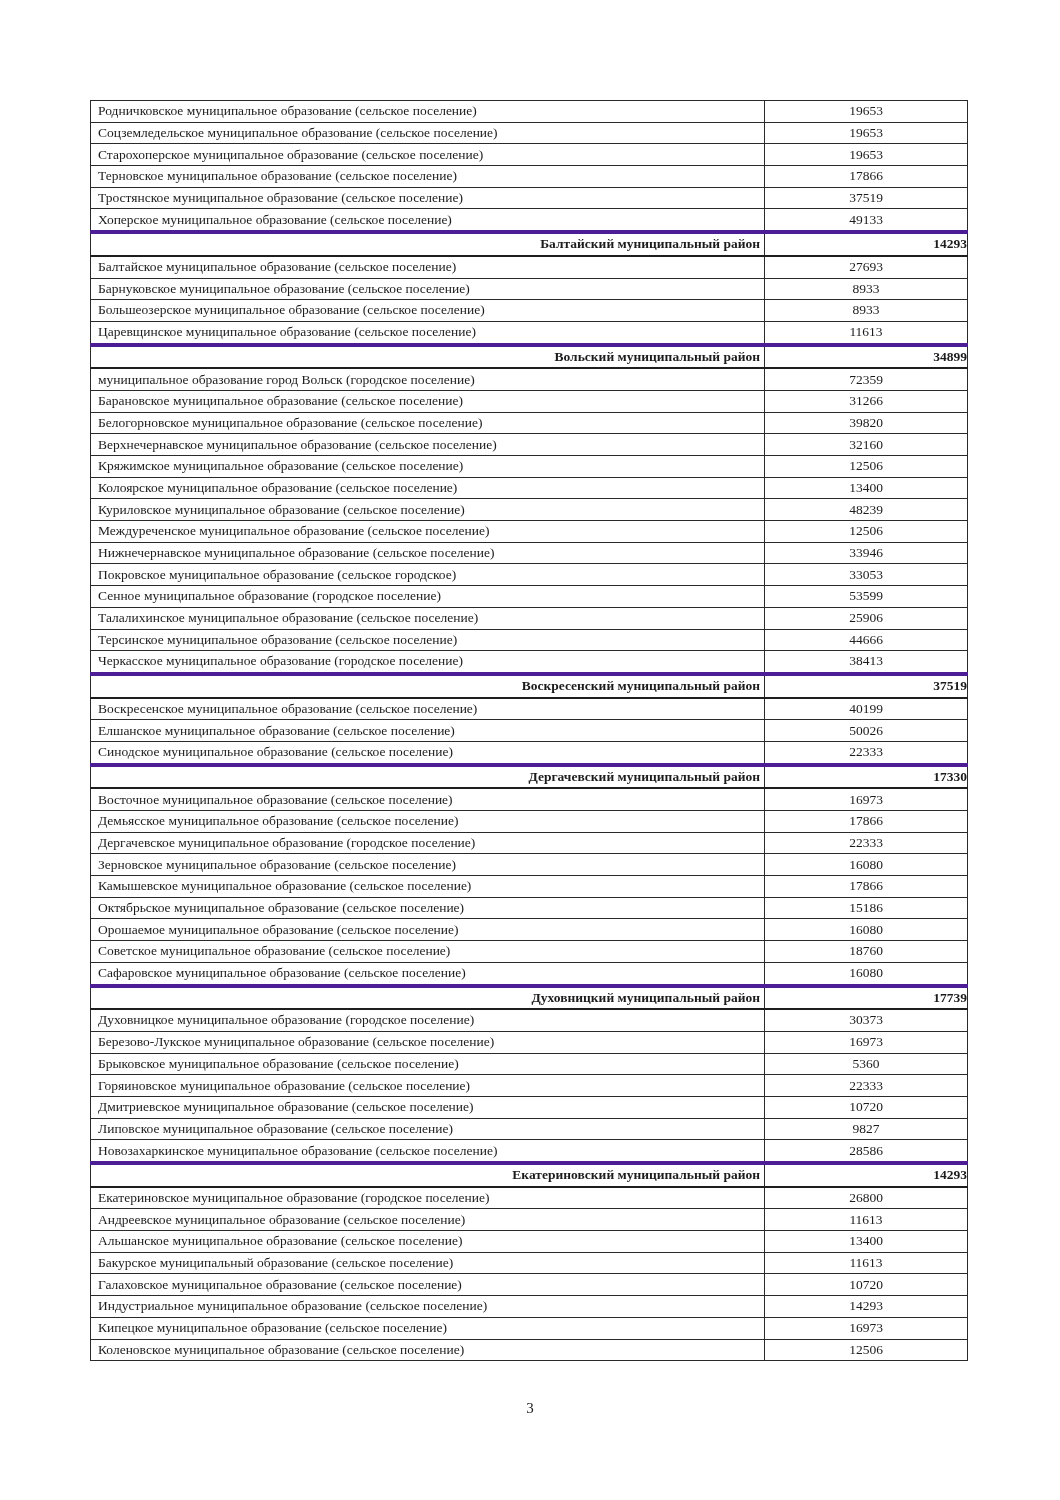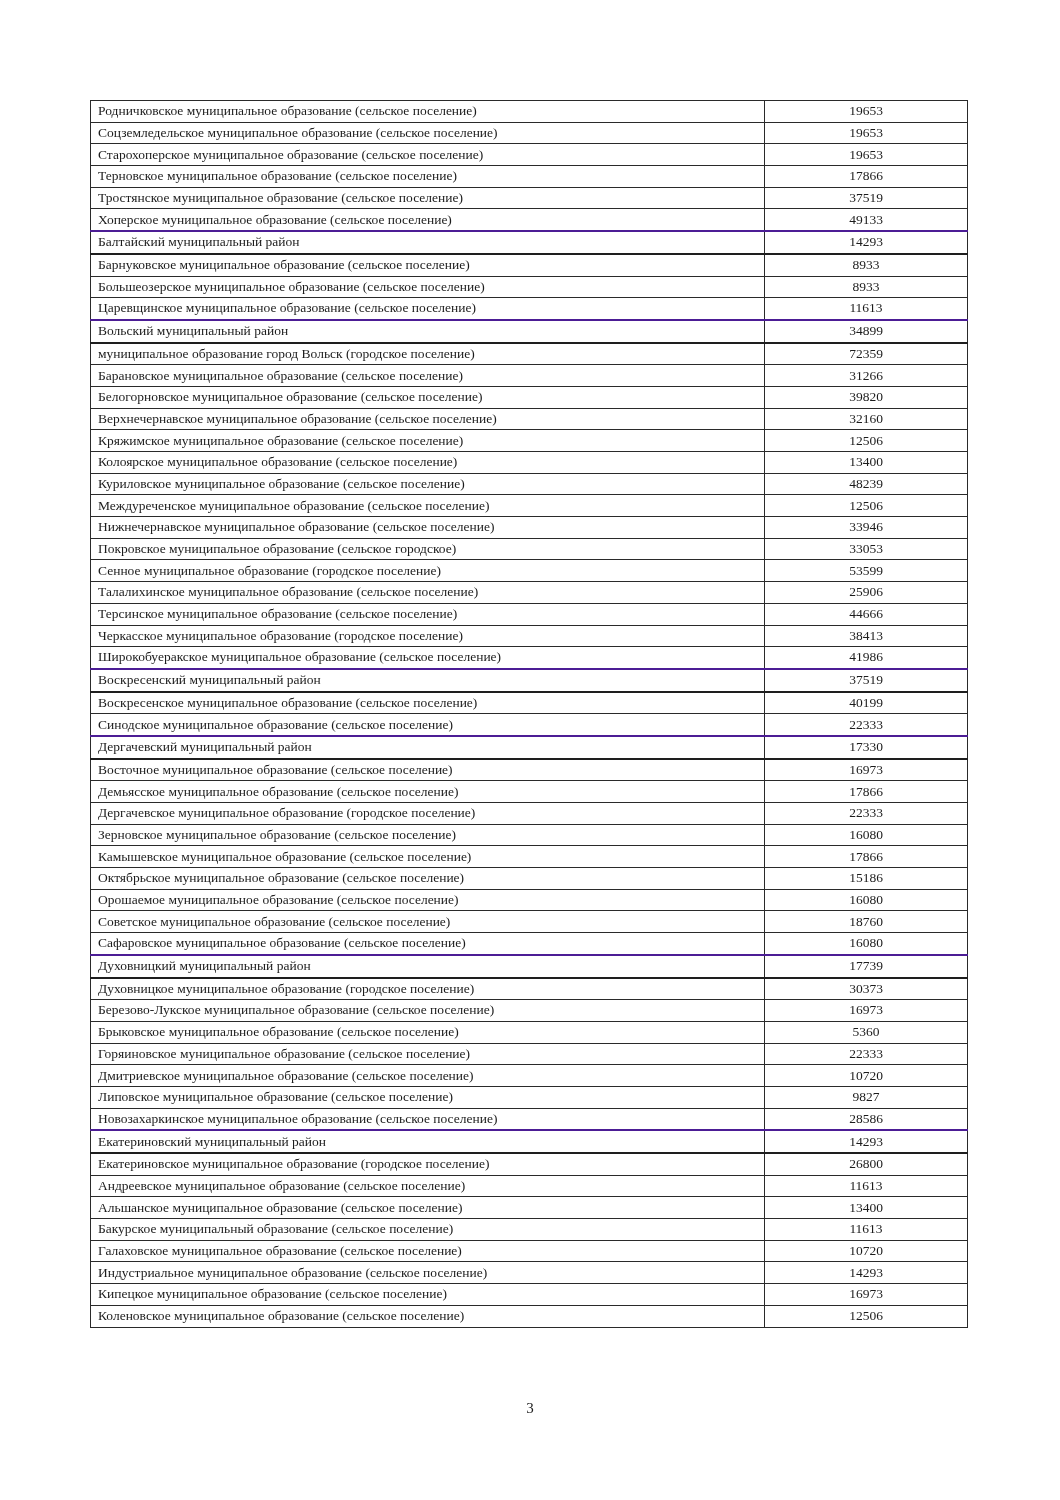--- a/index.html
+++ b/index.html
@@ -26,23 +26,24 @@
     font-size: 13.5px;
     height: 20.7px;
     line-height: 1.05;
     vertical-align: middle;
     overflow: hidden;
     white-space: nowrap;
   }
   td.name { padding: 0 4px 0 7px; text-align: left; }
   td.val  { width: 202px; padding: 0; text-align: center; margin-top: 32px; }
   tr.bold td {
-    font-weight: normal;
-    border-top: 2px solid #4c1d95;
+    font-weight: bold;
+    border-top: 4px solid #4c1d95;
     border-bottom: 2px solid #1e1e1e;
+    text-align: right;
   }
   .page-number {
     position: absolute;
     top: 1400px;
     left: 0;
     width: 100%;
     text-align: center;
     font-size: 15px;
     color: #1c1c1c;
   }
@@ -75,20 +76,24 @@
         </tr>
         <tr>
           <td class="name">Хоперское муниципальное образование (сельское поселение)</td>
           <td class="val">49133</td>
         </tr>
         <tr class="bold">
           <td class="name">Балтайский муниципальный район</td>
           <td class="val">14293</td>
         </tr>
         <tr>
+          <td class="name">Балтайское муниципальное образование (сельское поселение)</td>
+          <td class="val">27693</td>
+        </tr>
+        <tr>
           <td class="name">Барнуковское муниципальное образование (сельское поселение)</td>
           <td class="val">8933</td>
         </tr>
         <tr>
           <td class="name">Большеозерское муниципальное образование (сельское поселение)</td>
           <td class="val">8933</td>
         </tr>
         <tr>
           <td class="name">Царевщинское муниципальное образование (сельское поселение)</td>
           <td class="val">11613</td>
@@ -146,31 +151,31 @@
           <td class="val">25906</td>
         </tr>
         <tr>
           <td class="name">Терсинское муниципальное образование (сельское поселение)</td>
           <td class="val">44666</td>
         </tr>
         <tr>
           <td class="name">Черкасское муниципальное образование (городское поселение)</td>
           <td class="val">38413</td>
         </tr>
-        <tr>
-          <td class="name">Широкобуеракское муниципальное образование (сельское поселение)</td>
-          <td class="val">41986</td>
-        </tr>
         <tr class="bold">
           <td class="name">Воскресенский муниципальный район</td>
           <td class="val">37519</td>
         </tr>
         <tr>
           <td class="name">Воскресенское муниципальное образование (сельское поселение)</td>
           <td class="val">40199</td>
+        </tr>
+        <tr>
+          <td class="name">Елшанское муниципальное образование (сельское поселение)</td>
+          <td class="val">50026</td>
         </tr>
         <tr>
           <td class="name">Синодское муниципальное образование (сельское поселение)</td>
           <td class="val">22333</td>
         </tr>
         <tr class="bold">
           <td class="name">Дергачевский муниципальный район</td>
           <td class="val">17330</td>
         </tr>
         <tr>

